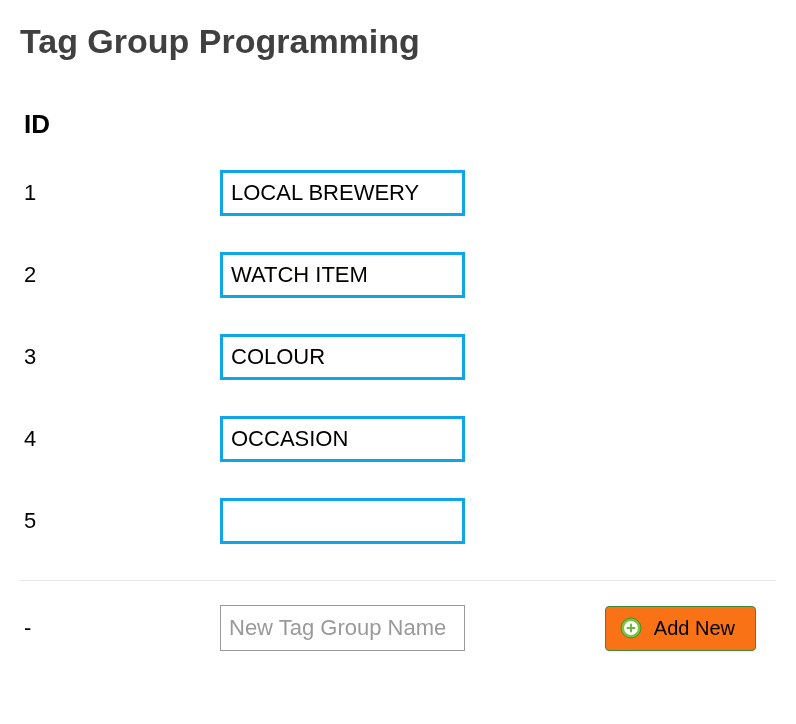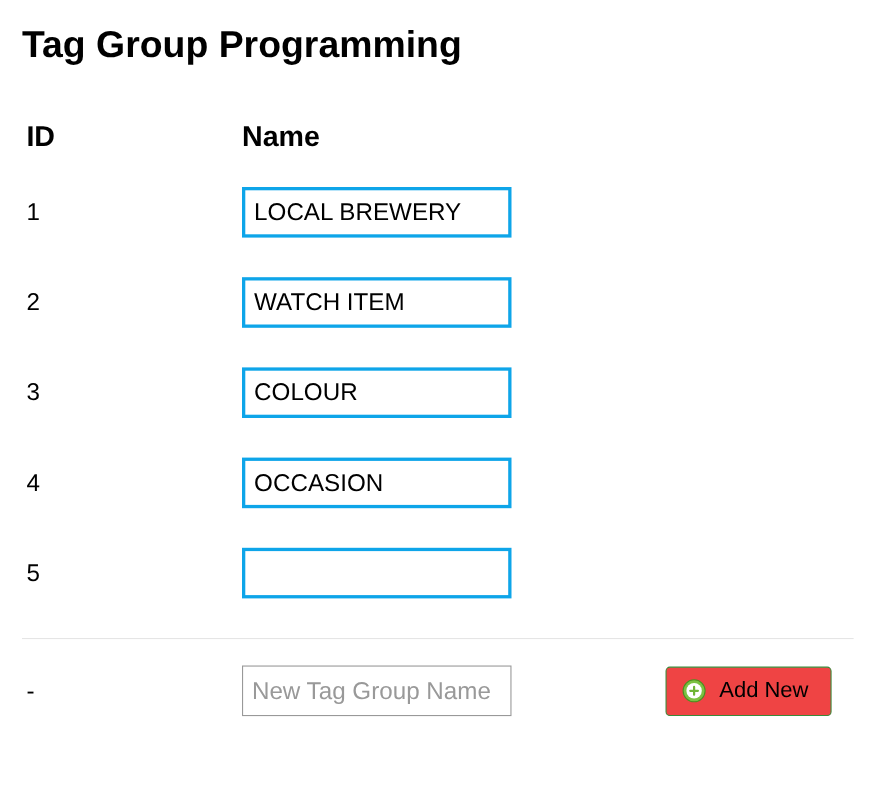--- a/index.html
+++ b/index.html
@@ -9,21 +9,21 @@
     }
     body {
       font-family: -apple-system, BlinkMacSystemFont, "Segoe UI", Helvetica, Arial, sans-serif;
       background: #fff;
       padding: 22px 20px;
       width: 796px;
     }
     .page-title {
       font-size: 34px;
       font-weight: 600;
-      color: #000000;
+      color: #404040;
       margin-bottom: 48px;
     }
     .tag-table {
       width: 100%;
       margin-top: 24px;
     }
     .header-row {
       display: flex;
       align-items: center;
       margin-bottom: 30px;
@@ -84,21 +84,21 @@
       font-family: inherit;
       outline: none;
     }
     .new-input::placeholder {
       color: #999;
     }
     .add-btn {
       display: inline-flex;
       align-items: center;
       gap: 12px;
-      background: #ef4444;
+      background: #f97316;
       border: 1px solid #3a8a3a;
       border-radius: 4px;
       padding: 10px 20px 10px 14px;
       font-size: 20px;
       color: #000;
       cursor: pointer;
       font-family: inherit;
     }
     .add-icon {
       width: 22px;
@@ -107,21 +107,20 @@
     }
   </style>
 </head>
 <body>
 
 <h1 class="page-title">Tag Group Programming</h1>
 
 <div class="tag-table">
   <div class="header-row">
     <div class="col-id header-cell">ID</div>
-    <div class="col-name header-cell">Name</div>
     <div class="col-action"></div>
   </div>
 
   <div id="rows-container">
       <div class="data-row">
         <div class="col-id id-cell">1</div>
         <div class="col-name"><input type="text" class="name-input" value="LOCAL BREWERY" style=""></div>
         <div class="col-action"></div>
       </div>
       <div class="data-row">

